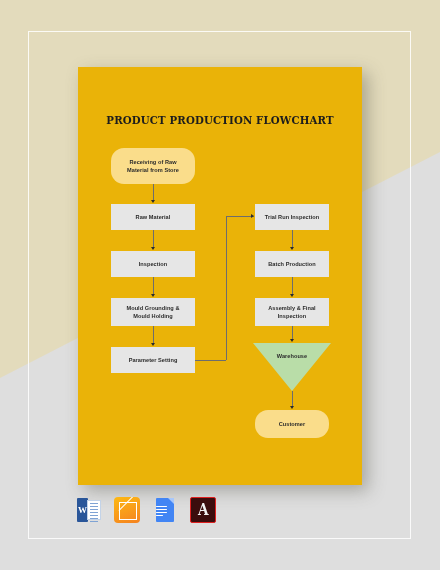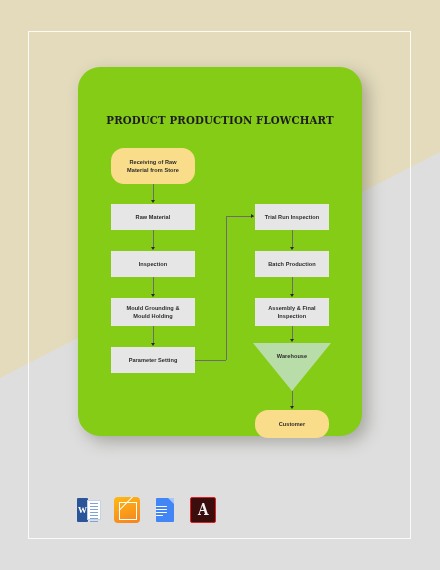--- a/index.html
+++ b/index.html
@@ -45,24 +45,23 @@
     box-sizing: border-box;
     pointer-events: none;
   }
 
   
   #paper {
     position: absolute;
     left: 78px;
     top: 67px;
     width: 284px;
-    height: 369px;
-    background: #84cc16;
+    height: 418px;
+    background: #eab308;
     box-shadow: 6px 6px 16px rgba(80,78,66,0.38);
-    border-radius: 22px;
   }
 
   .doc-title {
     position: absolute;
     left: 0;
     top: 47px;
     width: 284px;
     text-align: center;
     font-family: "DejaVu Serif", "Liberation Serif", serif;
     font-weight: bold;

